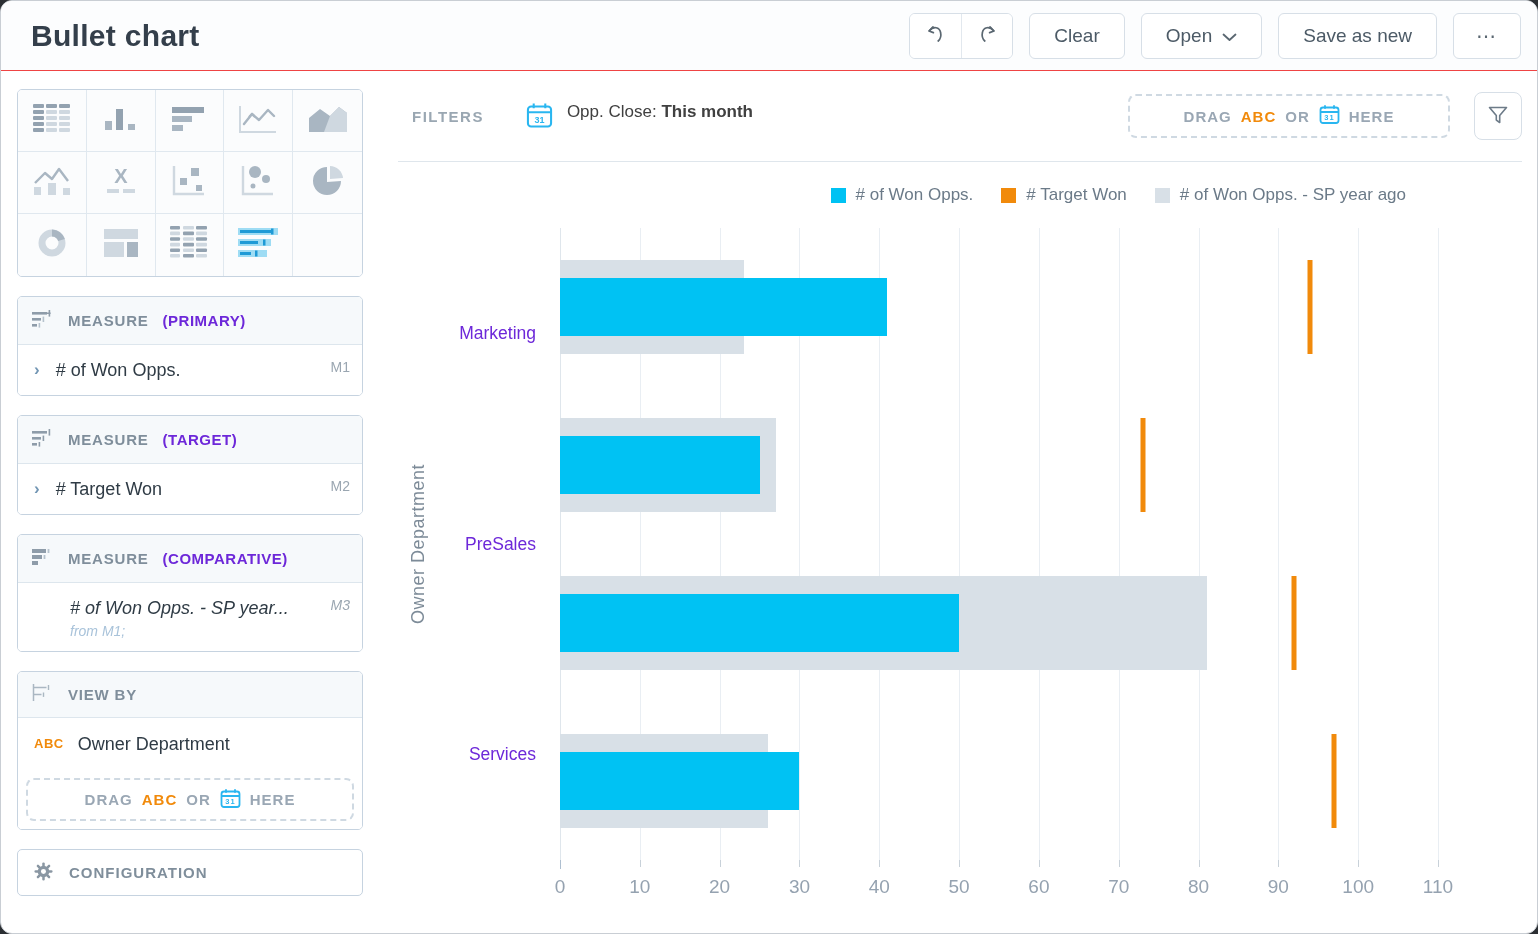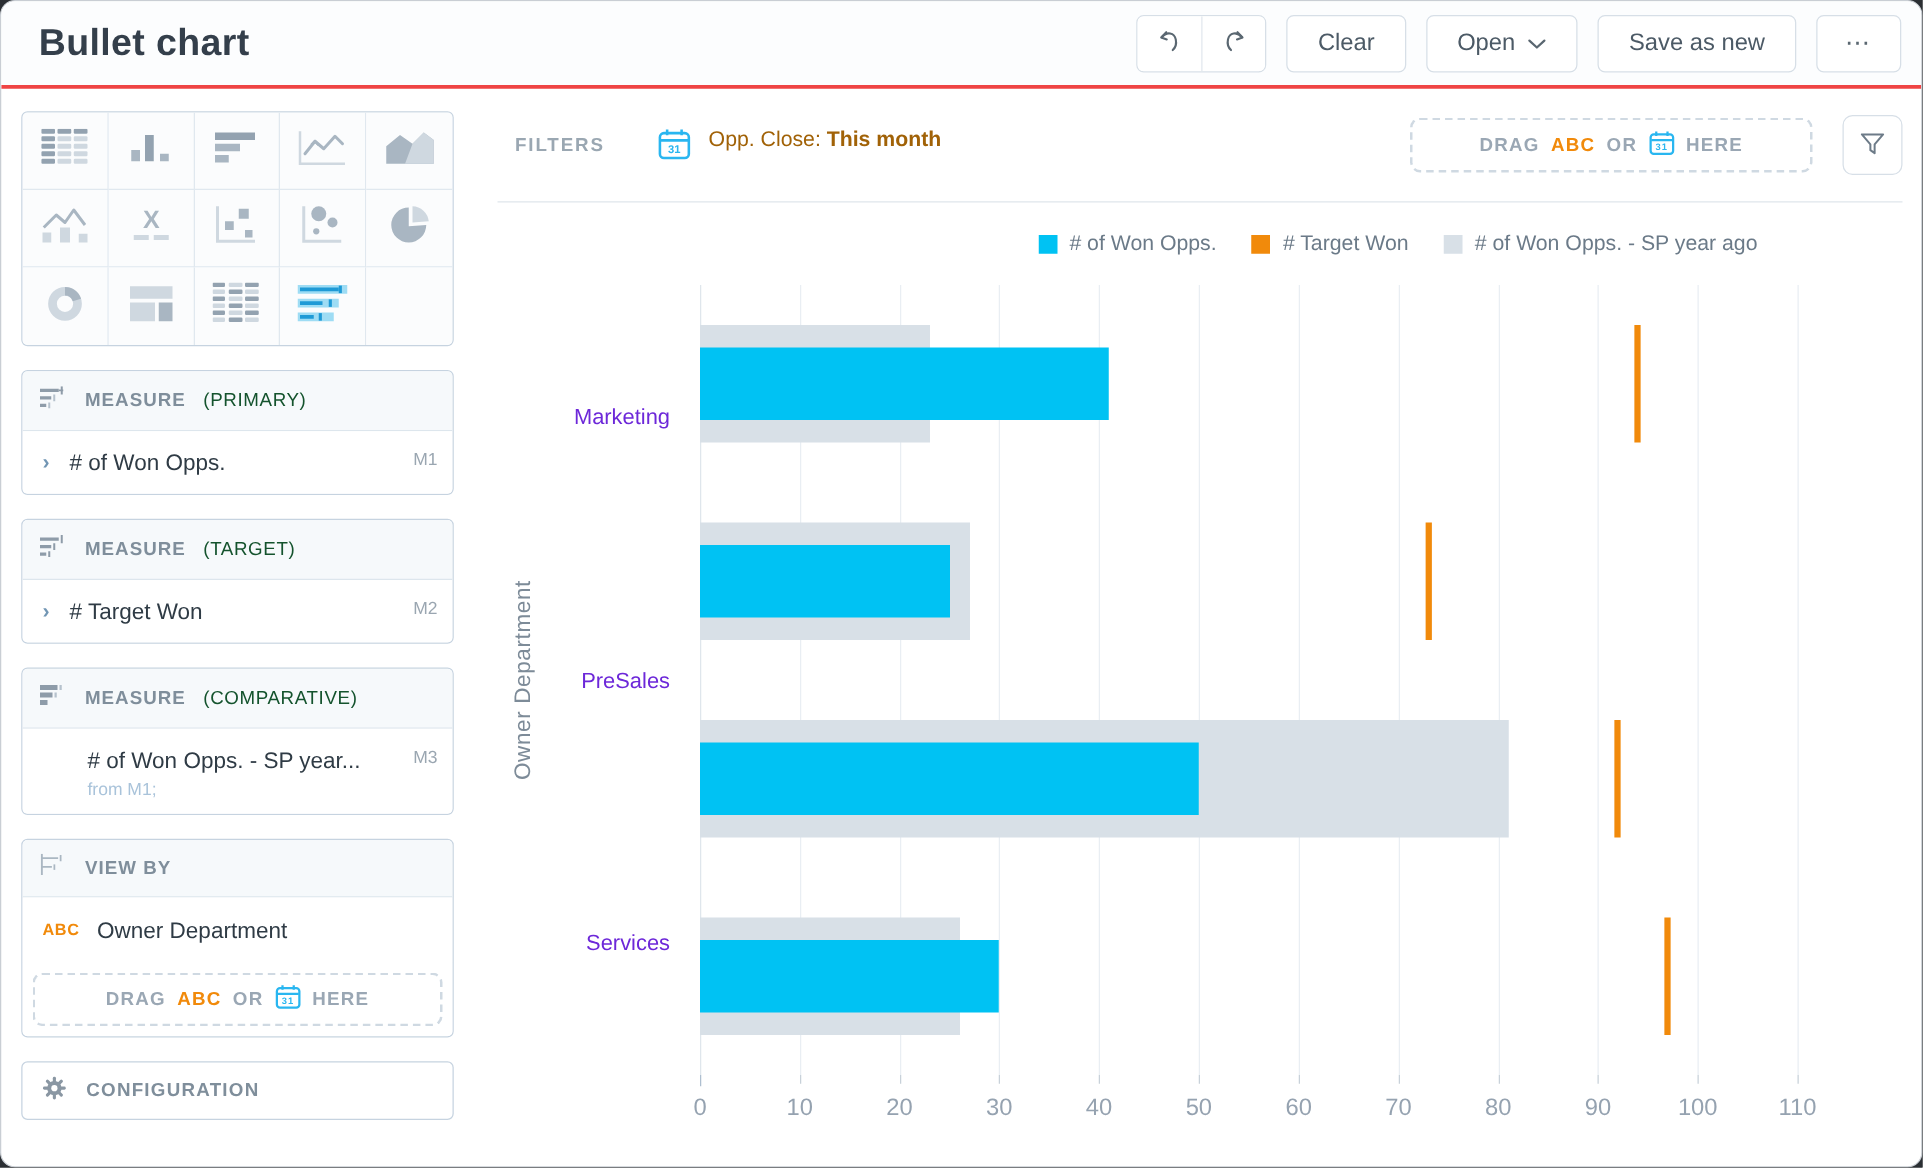--- a/index.html
+++ b/index.html
@@ -10,21 +10,21 @@
     background:#2b2f33;
   }
   .window {
     width:1538px; height:934px; background:#fff;
     border-radius:12px; overflow:hidden; border:1px solid #c9ced4;
     display:flex; flex-direction:column;
   }
   
   .topbar {
     height:70px; flex:0 0 70px; background:#fcfdfe;
-    border-bottom:3px solid #ef4444;
+    border-bottom:1px solid #ef4444;
     display:flex; align-items:center; padding:0 16px 0 30px;
   }
   .title { font-size:30px; font-weight:bold; color:#343f4b; letter-spacing:.3px; }
   .topbar-actions { margin-left:auto; display:flex; align-items:center; gap:16px; }
   .btn {
     height:46px; background:#fff; border:1px solid #d7dfe7; border-radius:6px;
     color:#4c5a66; font-size:19px; font-family:inherit; padding:0 24px;
     display:flex; align-items:center; gap:10px; cursor:pointer;
   }
   .btn-group { display:flex; height:46px; border:1px solid #d7dfe7; border-radius:6px; overflow:hidden; background:#fff; }
@@ -50,21 +50,21 @@
     display:flex; align-items:center; justify-content:center; cursor:pointer; background:#fbfcfd;
   }
   .type-cell:nth-child(5n) { border-right:none; }
   .type-cell:nth-child(n+11) { border-bottom:none; }
   
   .panel-header {
     height:48px; background:#f6f9fb; border-bottom:1px solid #dde6ed;
     display:flex; align-items:center; gap:14px; padding:0 14px;
     font-size:15px; font-weight:bold; color:#7f8e9b; letter-spacing:.8px;
   }
-  .panel-header .light { font-weight:normal; color:#14532d; letter-spacing:.5px; }
+  .panel-header .light { font-weight:bold; color:#6d28d9; letter-spacing:.5px; }
   .measure-row {
     min-height:50px; display:flex; align-items:flex-start; padding:13px 12px 10px 16px;
     position:relative; cursor:pointer; background:#fff;
   }
   .chev { color:#7296b4; font-size:17px; font-weight:bold; margin-right:16px; line-height:24px; }
   .measure-label { font-size:18px; color:#2f3b45; line-height:24px; }
   .measure-badge { margin-left:auto; font-size:14px; color:#9aa6b1; line-height:18px; }
   .measure-sub { font-size:14px; color:#a9c3da; margin:3px 0 2px 0; }
   .abc-tag { color:#f18a0b; font-weight:bold; font-size:13px; letter-spacing:.5px; margin-right:14px; line-height:24px; }
   .drag-zone {
@@ -77,21 +77,21 @@
   .config-btn {
     width:100%; height:47px; border:1px solid #c6d3e0; border-radius:5px; background:#fff;
     display:flex; align-items:center; gap:14px; padding:0 14px; cursor:pointer;
     font-family:inherit; font-size:15px; font-weight:bold; color:#7f8e9b; letter-spacing:1px;
   }
   
   .main { flex:1; margin-left:35px; margin-right:15px; display:flex; flex-direction:column; min-width:0; }
   .filters-row { height:91px; flex:0 0 91px; border-bottom:1px solid #dfe6ec; display:flex; align-items:center; }
   .filters-label { font-size:15px; font-weight:bold; color:#9aa7b2; letter-spacing:1.5px; margin-left:14px; }
   .filter-chip { display:flex; align-items:flex-start; gap:14px; margin-left:42px; cursor:pointer; }
-  .filter-lines { font-size:17px; color:#a16207; line-height:26px; }
+  .filter-lines { font-size:17px; color:#404040; line-height:26px; }
   .filter-lines b { font-weight:bold; }
   .chev-down { margin-left:8px; }
   .filters-drag { margin-left:auto; width:322px; height:44px; }
   .funnel-btn {
     width:48px; height:48px; margin-left:24px; border:1px solid #d7dfe7; border-radius:8px;
     background:#fff; display:flex; align-items:center; justify-content:center; cursor:pointer;
   }
   
   .chart-area { flex:1; display:flex; flex-direction:column; min-height:0; }
   .legend { height:66px; flex:0 0 66px; display:flex; align-items:center; justify-content:flex-end; gap:28px; padding-right:116px; }
@@ -363,21 +363,21 @@
                 <rect x="0" y="1" width="14" height="4" fill="#8e9ca9"></rect>
                 <rect x="15.6" y="1" width="1.8" height="4" fill="#b6c2cd"></rect>
                 <rect x="0" y="7" width="10" height="4" fill="#8e9ca9"></rect>
                 <rect x="11.6" y="7" width="1.8" height="4" fill="#b6c2cd"></rect>
                 <rect x="0" y="13" width="6" height="4" fill="#8e9ca9"></rect>
               </svg>
           </span>
           <span>MEASURE</span>
           <span class="light">(COMPARATIVE)</span>
         </div>
-        <div class="measure-row" style="flex-wrap:wrap; padding-left:52px;">
+        <div class="measure-row" style="flex-wrap:wrap; padding-left:52px;font-style:italic;">
           <span class="measure-label"># of Won Opps. - SP year...</span>
           <span class="measure-badge">M3</span>
           <div class="measure-sub" style="flex-basis:100%;">from M1;</div>
         </div>
       </div>
 
       <div class="panel">
         <div class="panel-header" style="height:46px">
           <span>
             <svg width="22" height="19" viewBox="0 0 22 19" fill="none" stroke="#aab7c2" stroke-width="1.5">

